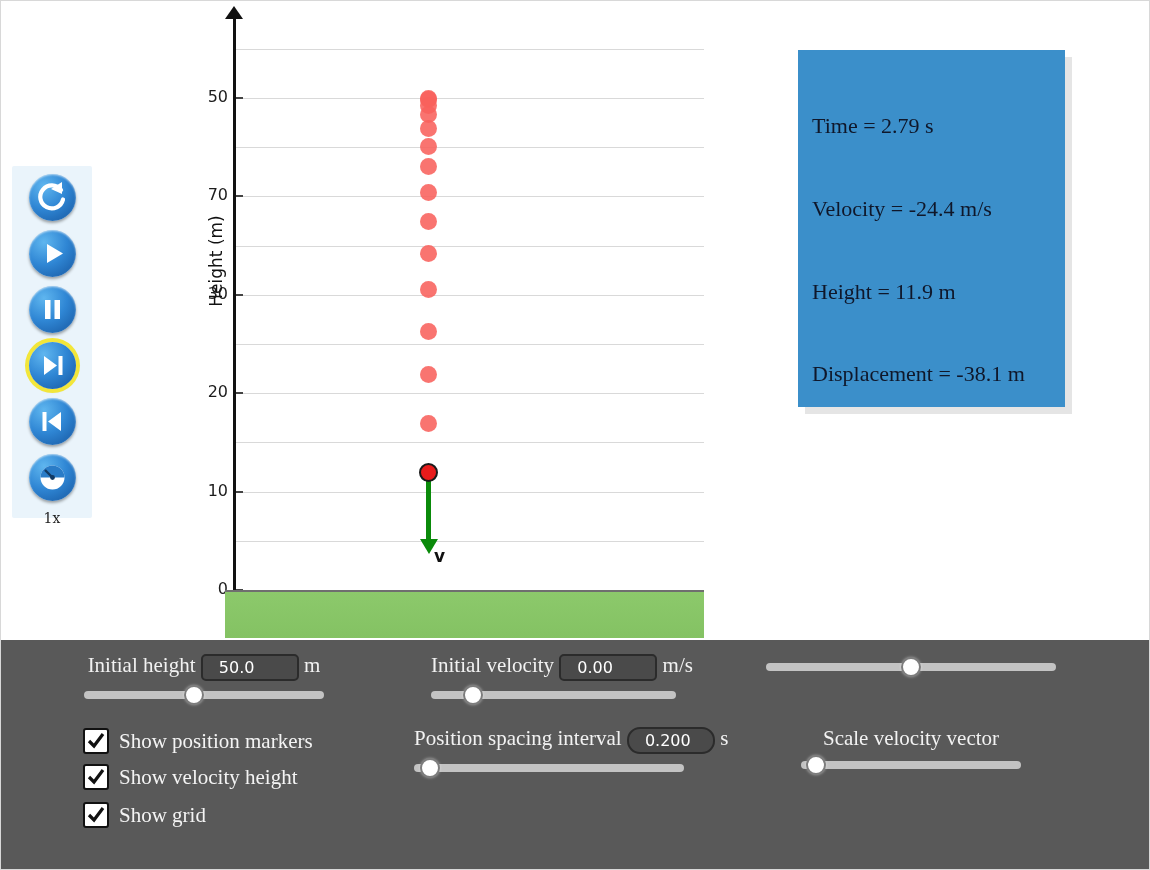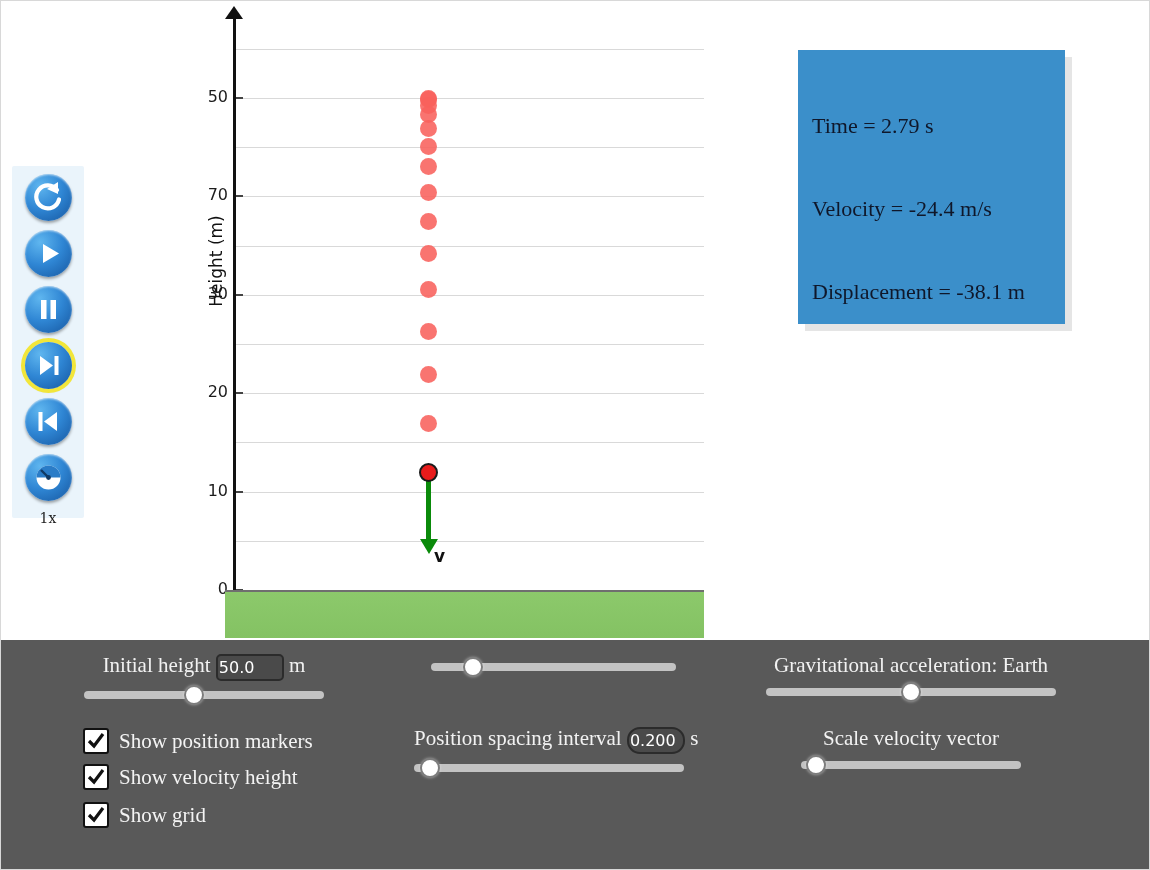--- a/index.html
+++ b/index.html
@@ -39,21 +39,21 @@
   #scalebox{position:absolute;left:14px;top:24px;width:150px;}
   .scalebtn{background:#6e6e6e;color:#fff;border-radius:3px;margin-bottom:6px;
             padding:3px 8px 4px 8px;box-shadow:1px 1px 2px rgba(0,0,0,.25);}
   .scalerow{font-size:17px;white-space:nowrap;line-height:1.15;}
   .pm{color:#3fb9e8;font-weight:bold;font-family:"DejaVu Sans",sans-serif;
       padding:0 1px;cursor:pointer;}
   .scaleval{font-family:"DejaVu Sans",sans-serif;font-size:13px;text-align:center;
             color:#fff;margin-top:1px;}
 
   
-  #mediabar{position:absolute;left:11px;top:165px;width:72px;height:352px;
+  #mediabar{position:absolute;left:11px;top:165px;width:80px;height:352px;
             background:#eaf4fb;border-radius:2px;}
   .mbtn{position:relative;width:47px;height:47px;border-radius:50%;margin:8px auto 9px auto;
         background:radial-gradient(circle at 32% 26%,#5fb6ef 0%,#2f86d4 48%,#15559e 100%);
         box-shadow:0 2px 3px rgba(0,0,0,.35),inset 0 1px 2px rgba(255,255,255,.6);
         cursor:pointer;}
   .mbtn.sel{box-shadow:0 0 0 4px #f2e63a,0 2px 3px rgba(0,0,0,.35);}
   .mbtn svg{position:absolute;left:0;top:0;}
   #speedlabel{text-align:center;font-family:"DejaVu Serif",serif;font-size:14px;color:#222;
               margin-top:2px;}
 
@@ -62,21 +62,21 @@
            background:#3b8fca;padding:12px 14px 14px 14px;
            box-shadow:7px 7px 0 rgba(0,0,0,.10);}
   #readout div{color:#0f172a;font-size:22px;line-height:1.72;white-space:nowrap;margin-top:45px;}
 
   
   #panel{position:absolute;left:0;top:639px;width:1148px;height:229px;background:#595959;}
   .ctl{position:absolute;}
   .ctl-title{color:#f2f2f2;font-size:21px;white-space:nowrap;text-align:center;}
   .valbox{display:inline-block;background:#4a4a4a;border:2px solid #2b2b2b;border-radius:5px;
           color:#fff;font-family:"DejaVu Sans",sans-serif;font-size:16px;
-          padding:2px 1px;min-width:62px;text-align:left;vertical-align:middle;}
+          padding:2px 16px;min-width:62px;text-align:left;vertical-align:middle;}
   .slider{position:relative;height:8px;background:#c3c3c3;border-radius:4px;margin-top:10px;}
   .thumb{position:absolute;top:-6px;width:20px;height:20px;border-radius:50%;
          background:#fff;border:2px solid #7d7d7d;box-sizing:border-box;
          box-shadow:0 0 3px rgba(255,255,255,.45);cursor:pointer;}
   .chkrow{position:absolute;display:flex;align-items:flex-end;cursor:pointer;}
   .chk{width:26px;height:26px;background:#fff;border:2px solid #111;box-sizing:border-box;
        border-radius:3px;position:relative;margin-right:10px;}
   .chk svg{position:absolute;left:2px;top:2px;}
   .chklabel{color:#f4f4f4;font-size:21px;white-space:nowrap;}
 </style>
@@ -181,44 +181,49 @@
               <line x1="23.5" y1="23.5" x2="16" y2="16" stroke="#123a63" stroke-width="2.4"></line>
               <circle cx="23.5" cy="23.5" r="2.4" fill="#123a63"></circle>
             </svg></span></div>
       </div>
     <div id="speedlabel">1x</div>
   </div>
 
   <div id="readout">
     <div>Time = 2.79 s</div>
     <div>Velocity = -24.4 m/s</div>
+    <div>Height = 11.9 m</div>
     <div>Displacement = -38.1 m</div>
   </div>
 
   <div id="panel">
 
     <div class="ctl" style="left:83px;top:13px;width:240px;">
       <div class="ctl-title">
         <span>Initial height</span>
         <span class="valbox">50.0</span>
         <span>m</span>
       </div>
       <div class="slider">
         <div class="thumb" style="left: calc(46% - 10px);"></div>
       </div>
     </div>
 
     <div class="ctl" style="left:430px;top:13px;width:245px;">
+      <div class="ctl-title">
+        <span>Initial velocity</span>
+        <span class="valbox">0.00</span>
+        <span>m/s</span>
+      </div>
       <div class="slider">
         <div class="thumb" style="left: calc(17% - 10px);"></div>
       </div>
     </div>
 
     <div class="ctl" style="left:765px;top:13px;width:290px;">
-      <div class="ctl-title">Gravitational acceleration: Earth</div>
       <div class="slider">
         <div class="thumb" style="left: calc(50% - 10px);"></div>
       </div>
     </div>
 
     <div class="ctl" style="left:413px;top:86px;width:270px;">
       <div class="ctl-title">
         <span>Position spacing interval</span>
         <span class="valbox" style="min-width:52px;border-radius:13px;">0.200</span>
         <span>s</span>

